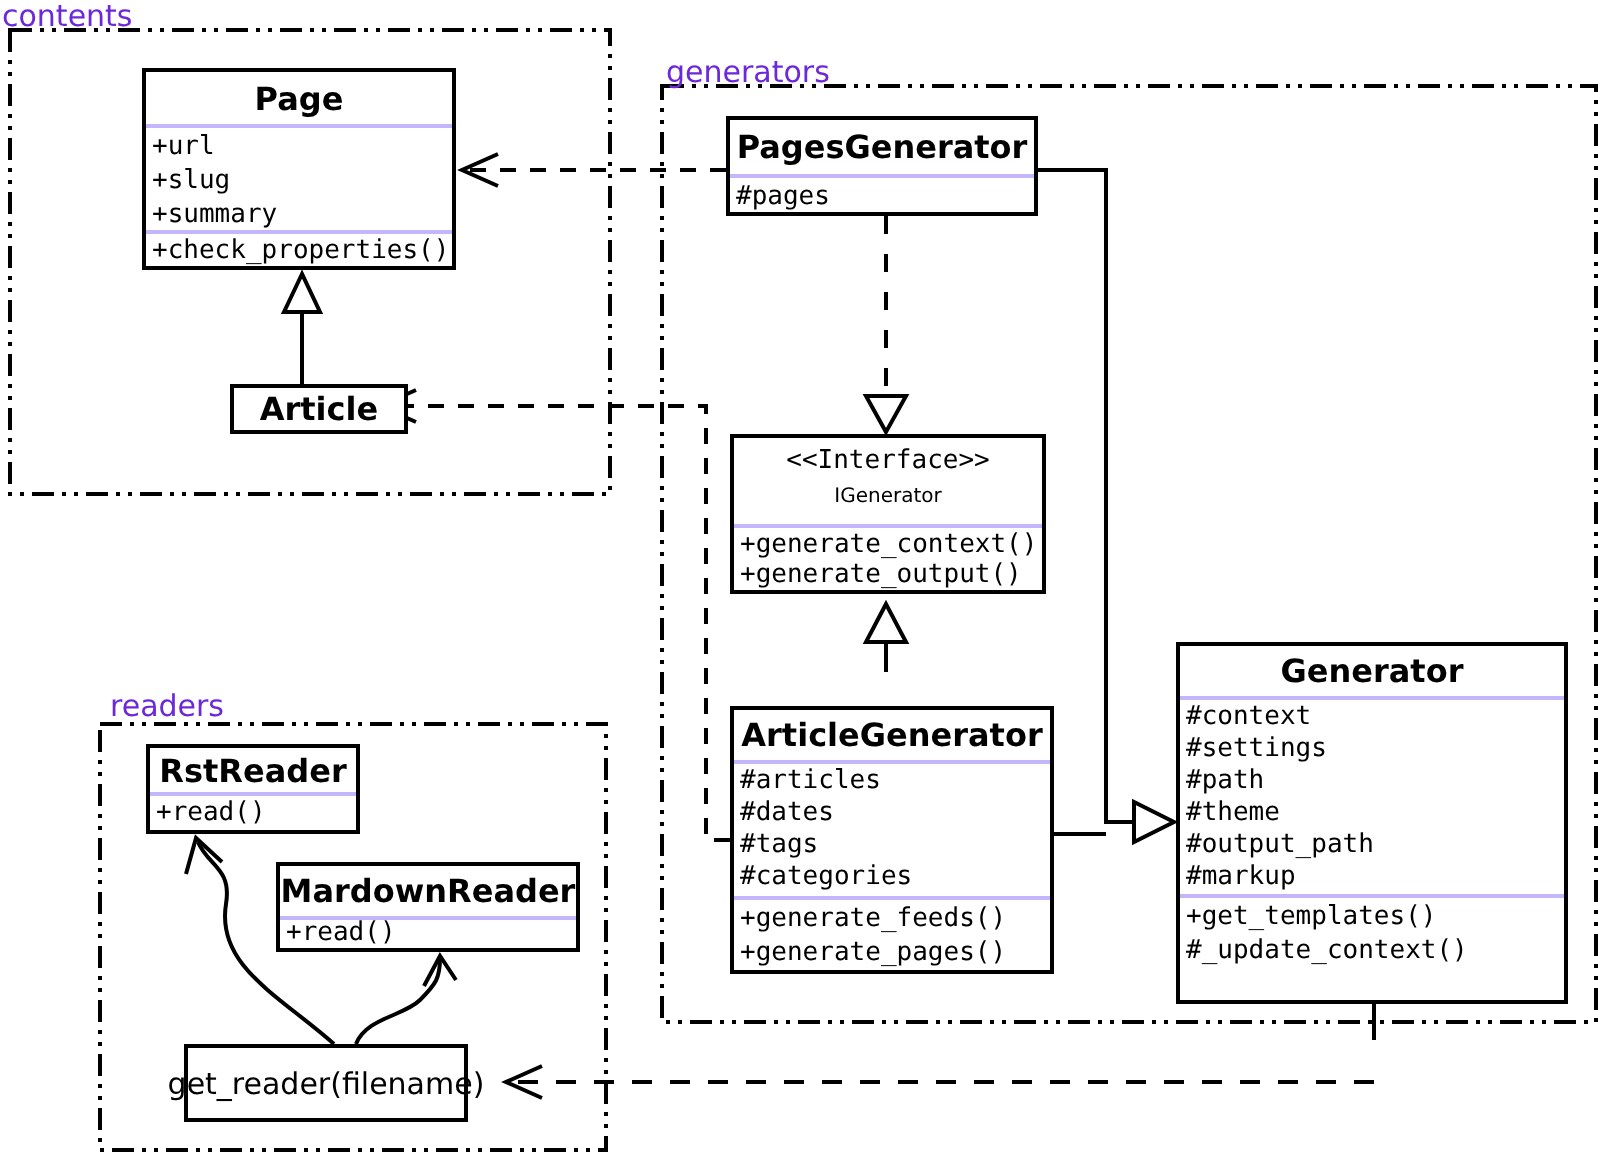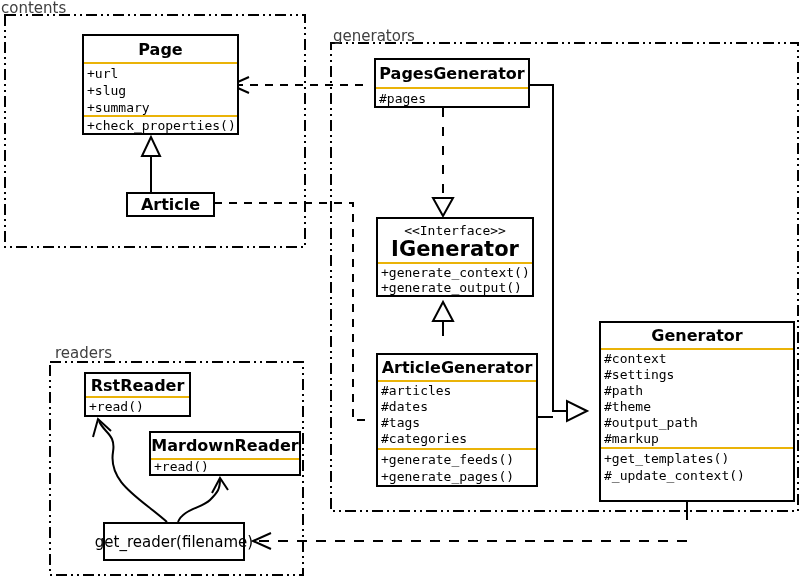--- a/index.html
+++ b/index.html
@@ -1,26 +1,26 @@
 <!DOCTYPE html>
 <html><head>
 <meta charset="utf-8">
 <style>
   html,body{margin:0;padding:0;background:#fff;}
   .canvas{position:relative;width:803px;height:579px;background:#fff;
           font-family:"DejaVu Sans","Liberation Sans",sans-serif;color:#000;overflow:hidden;}
   .wires{position:absolute;left:0;top:0;z-index:1;}
-  .pkg-label{position:absolute;z-index:3;font-size:15px;line-height:16px;color:#404040;background:transparent;}
-  .cbox{position:absolute;z-index:2;background:#fff;border:2px solid #000;box-sizing:border-box;margin-left:11px;}
-  .cbox > div + div{border-top:2px solid #eab308;}
+  .pkg-label{position:absolute;z-index:3;font-size:15px;line-height:16px;color:#6d28d9;background:transparent;}
+  .cbox{position:absolute;z-index:2;background:#fff;border:2px solid #000;box-sizing:border-box;}
+  .cbox > div + div{border-top:2px solid #c4b5fd;}
   .ctitle{font-weight:bold;font-size:16px;text-align:center;display:flex;align-items:center;justify-content:center;
           box-sizing:border-box;white-space:nowrap;overflow:hidden;}
   .cstereo{font-family:"DejaVu Sans Mono","Liberation Mono",monospace;font-weight:normal;font-size:13px;line-height:17px;}
   .chead2{display:flex;flex-direction:column;align-items:center;justify-content:center;box-sizing:border-box;}
-  .chead2 .cname{font-weight:bold;font-size:21px;line-height:20px;}
+  .chead2 .cname{font-weight:normal;font-size:10px;line-height:20px;}
   .csec{font-family:"DejaVu Sans Mono","Liberation Mono",monospace;font-size:13px;
         box-sizing:border-box;padding:1px 3px 0 3px;white-space:nowrap;overflow:visible;}
   .crow{line-height:17px;}
   .lh16 .crow{line-height:16px;}
   .lh15 .crow{line-height:15px;}
   .lh14 .crow{line-height:14px;}
   .plain{display:flex;align-items:center;justify-content:center;font-size:15px;box-sizing:border-box;}
 </style>
 </head>
 <body>

